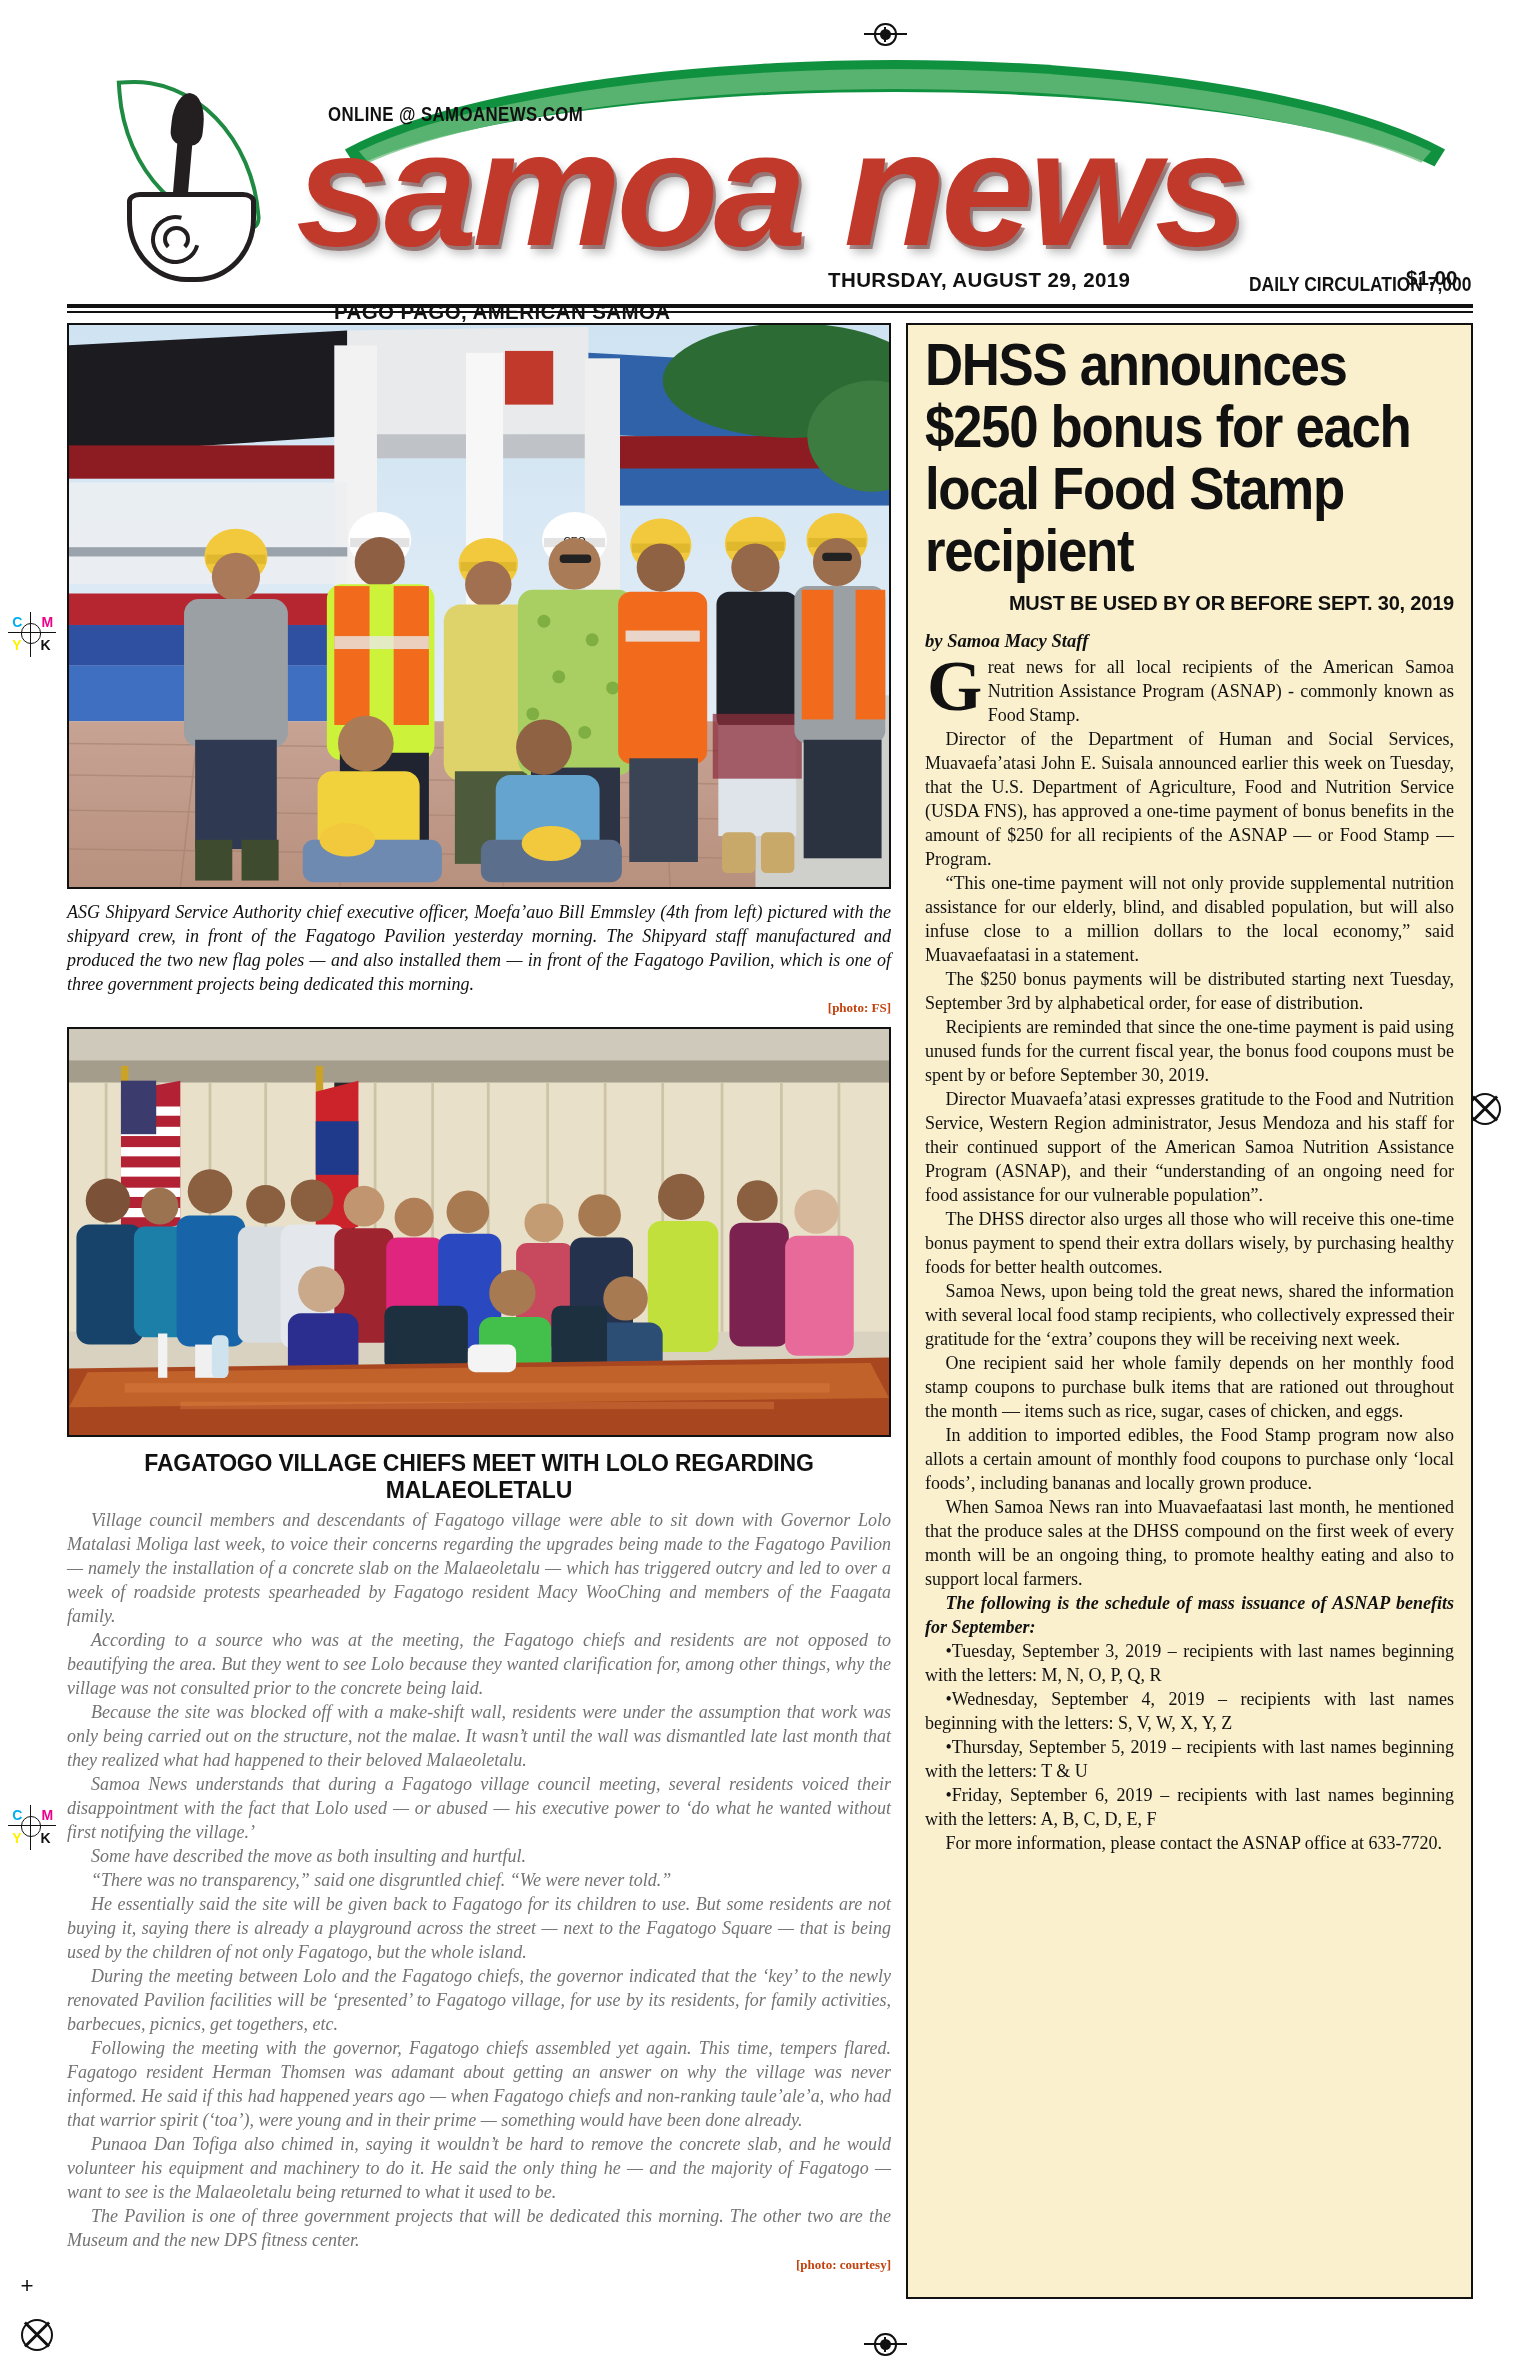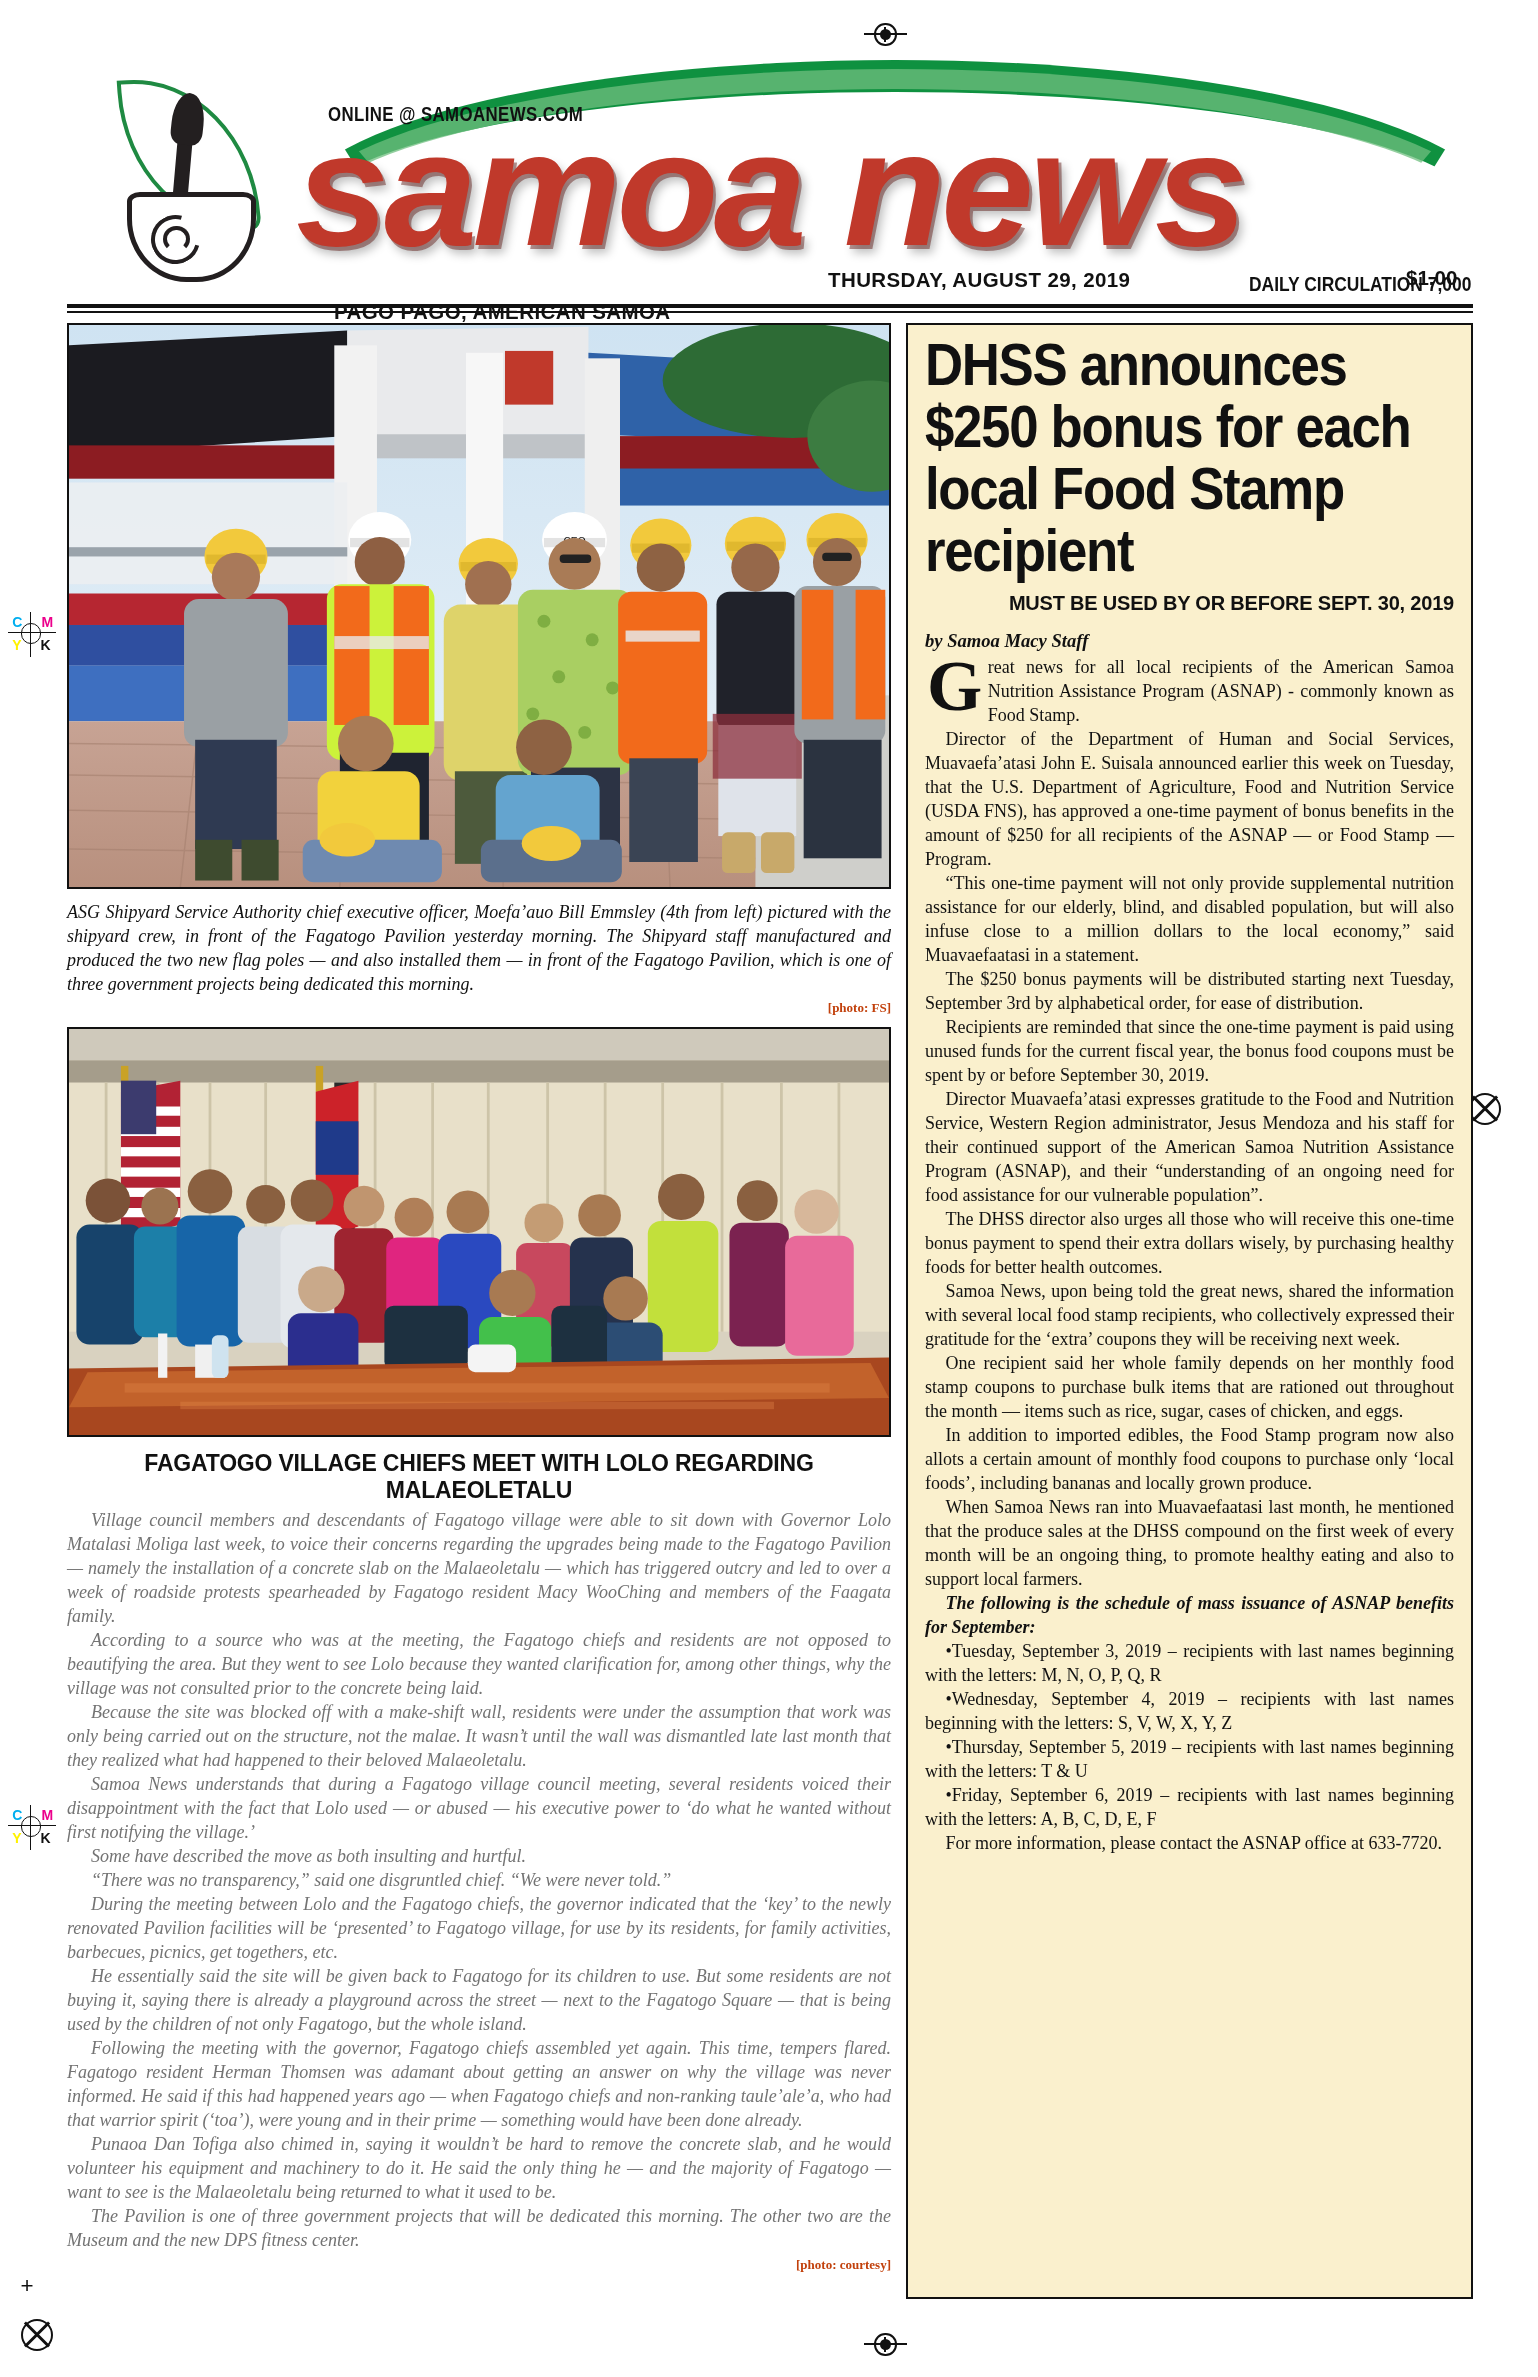--- a/index.html
+++ b/index.html
@@ -478,22 +478,22 @@
 
   <div id="headline-2">FAGATOGO VILLAGE CHIEFS MEET WITH LOLO REGARDING MALAEOLETALU</div>
 
   <div class="story-2">
     <p>Village council members and descendants of Fagatogo village were able to sit down with Governor Lolo Matalasi Moliga last week, to voice their concerns regarding the upgrades being made to the Fagatogo Pavilion — namely the installation of a concrete slab on the Malaeoletalu — which has triggered outcry and led to over a week of roadside protests spearheaded by Fagatogo resident Macy WooChing and members of the Faagata family.</p>
     <p>According to a source who was at the meeting, the Fagatogo chiefs and residents are not opposed to beautifying the area. But they went to see Lolo because they wanted clarification for, among other things, why the village was not consulted prior to the concrete being laid.</p>
     <p>Because the site was blocked off with a make-shift wall, residents were under the assumption that work was only being carried out on the structure, not the malae. It wasn’t until the wall was dismantled late last month that they realized what had happened to their beloved Malaeoletalu.</p>
     <p>Samoa News understands that during a Fagatogo village council meeting, several residents voiced their disappointment with the fact that Lolo used — or abused — his executive power to ‘do what he wanted without first notifying the village.’</p>
     <p>Some have described the move as both insulting and hurtful.</p>
     <p>“There was no transparency,” said one disgruntled chief. “We were never told.”</p>
+    <p>He essentially said the site will be given back to Fagatogo for its children to use. But some residents are not buying it, saying there is already a playground across the street — next to the Fagatogo Square — that is being used by the children of not only Fagatogo, but the whole island.</p>
     <p>During the meeting between Lolo and the Fagatogo chiefs, the governor indicated that the ‘key’ to the newly renovated Pavilion facilities will be ‘presented’ to Fagatogo village, for use by its residents, for family activities, barbecues, picnics, get togethers, etc.</p>
-    <p>He essentially said the site will be given back to Fagatogo for its children to use. But some residents are not buying it, saying there is already a playground across the street — next to the Fagatogo Square — that is being used by the children of not only Fagatogo, but the whole island.</p>
     <p>Following the meeting with the governor, Fagatogo chiefs assembled yet again. This time, tempers flared. Fagatogo resident Herman Thomsen was adamant about getting an answer on why the village was never informed. He said if this had happened years ago — when Fagatogo chiefs and non-ranking taule’ale’a, who had that warrior spirit (‘toa’), were young and in their prime — something would have been done already.</p>
     <p>Punaoa Dan Tofiga also chimed in, saying it wouldn’t be hard to remove the concrete slab, and he would volunteer his equipment and machinery to do it. He said the only thing he — and the majority of Fagatogo — want to see is the Malaeoletalu being returned to what it used to be.</p>
     <p>The Pavilion is one of three government projects that will be dedicated this morning. The other two are the Museum and the new DPS fitness center.</p>
   </div>
 
   <div class="credit" style="margin-top:5.6px;">[photo: courtesy]</div>
 </div>
 
 <div id="right-col">
 

